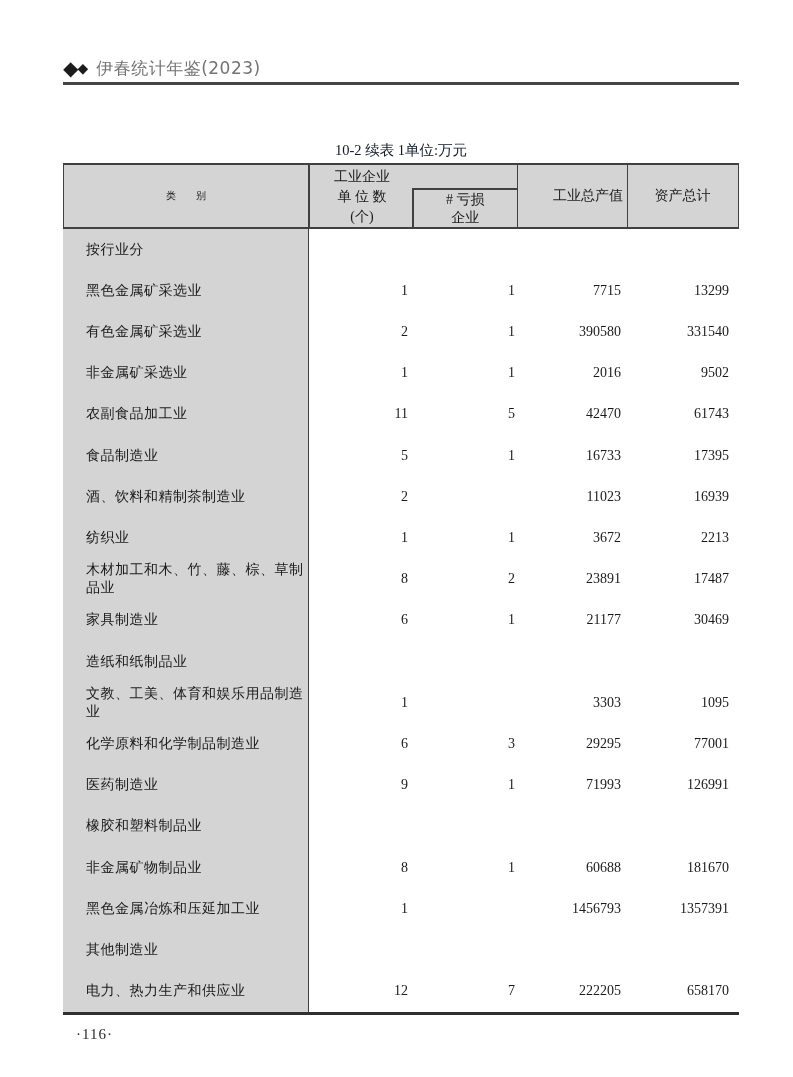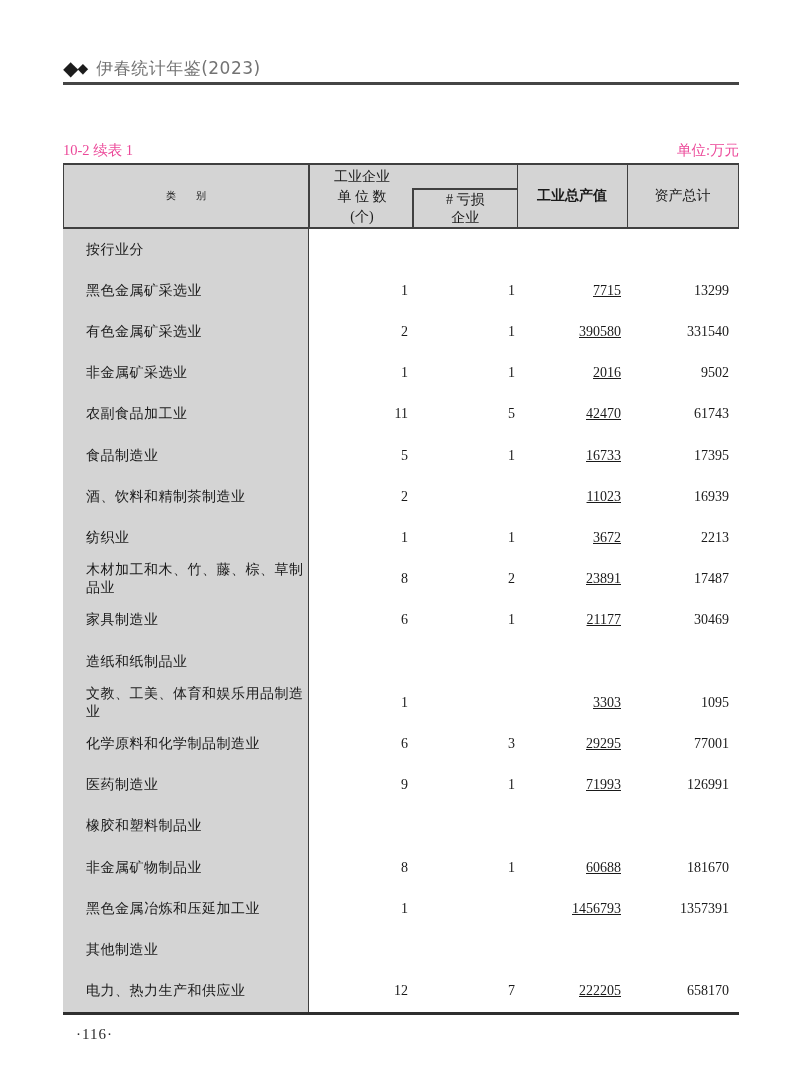--- a/index.html
+++ b/index.html
@@ -44,23 +44,23 @@
     background: #454545;
   }
 
   
   .caption-row {
     position: absolute;
     left: 63px;
     top: 141px;
     width: 676px;
     display: flex;
-    justify-content: space-between;
+    justify-content: center;
     font-size: 14.5px;
-    color: #ec4899;
+    color: #0f172a;
   }
 
   
   .stat-table {
     position: absolute;
     left: 63px;
     top: 163px;
     width: 676px;
   }
   .thead {
@@ -109,21 +109,21 @@
     height: 40px;
     border-left: 2px solid #404040;
     border-top: 2px solid #404040;
     box-sizing: border-box;
     display: flex;
     flex-direction: column;
     align-items: center;
     justify-content: center;
     line-height: 18px;
   }
-  .h-output { left: 454px; width: 108px; font-weight: bold; }
+  .h-output { left: 470px; width: 108px; }
   .h-assets { left: 564px; width: 109px; }
 
   .tbody {
     position: relative;
     height: 783px;
     border-bottom: 3px solid #2f2f2f;
     box-sizing: content-box;
     display: flex;
     flex-direction: column;
   }
@@ -149,21 +149,21 @@
     padding-left: 23px;
     box-sizing: border-box;
     letter-spacing: 0.5px;
   }
   .c-num {
     box-sizing: border-box;
     text-align: right;
   }
   .c-units  { width: 105px; padding-right: 6px; }
   .c-loss   { width: 104px; padding-right: 3px; }
-  .c-output { width: 110px; padding-right: 7px; text-decoration: underline; }
+  .c-output { width: 110px; padding-right: 7px; }
   .c-assets { width: 111px; padding-right: 10px; }
 
   
   .page-number {
     position: absolute;
     left: 76px;
     top: 1026px;
     font-size: 15px;
     color: #2b2b2b;
     letter-spacing: 1px;

